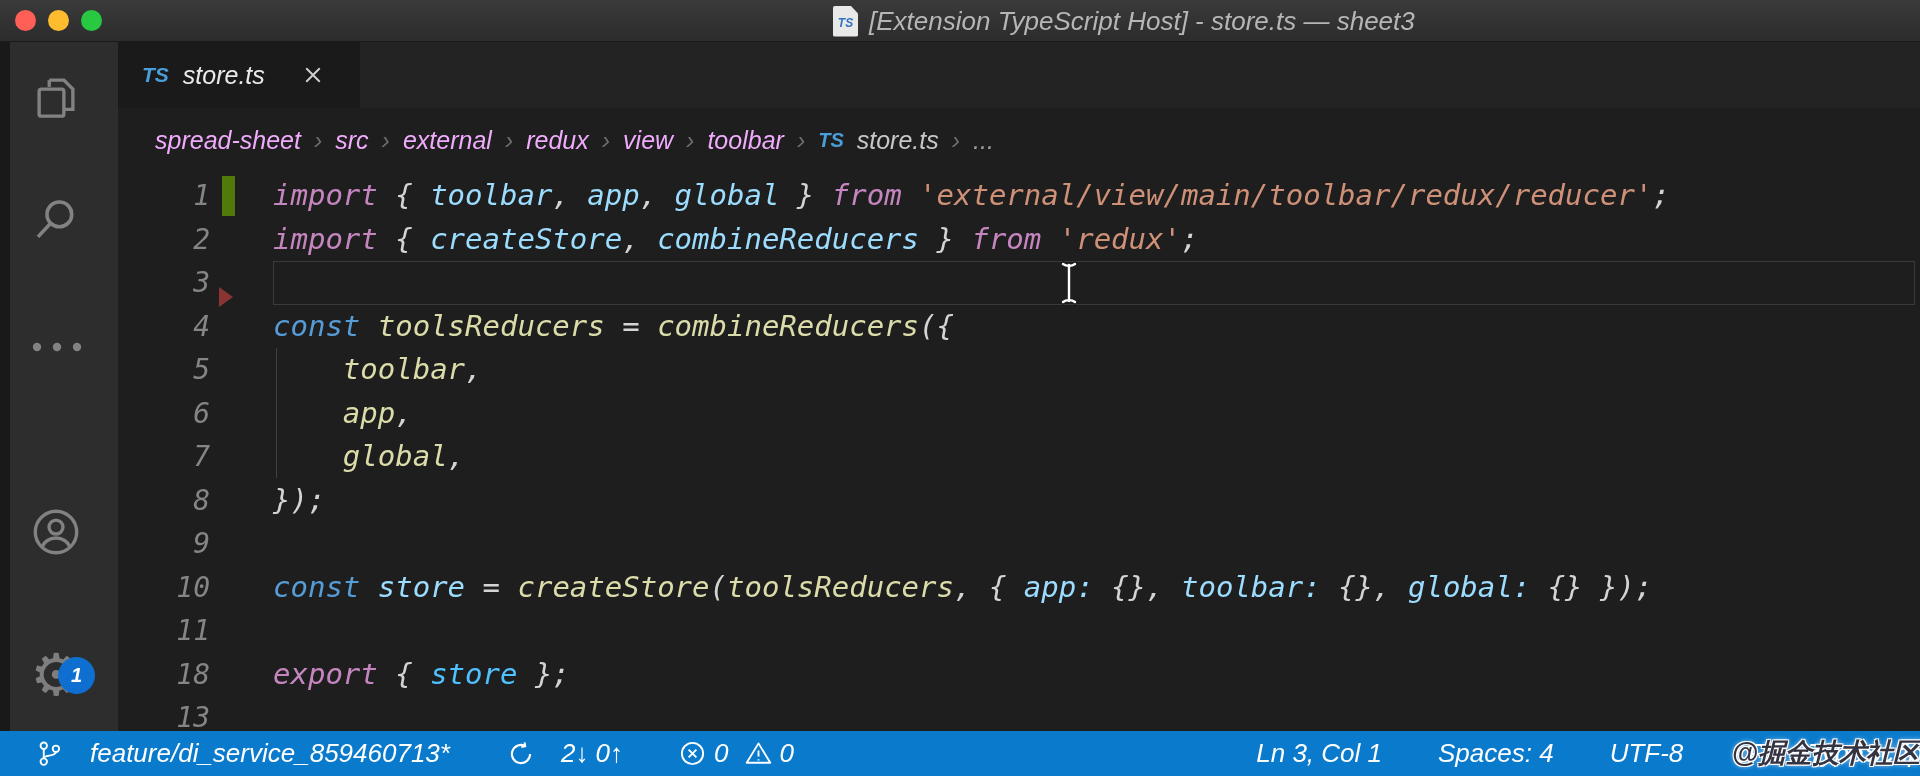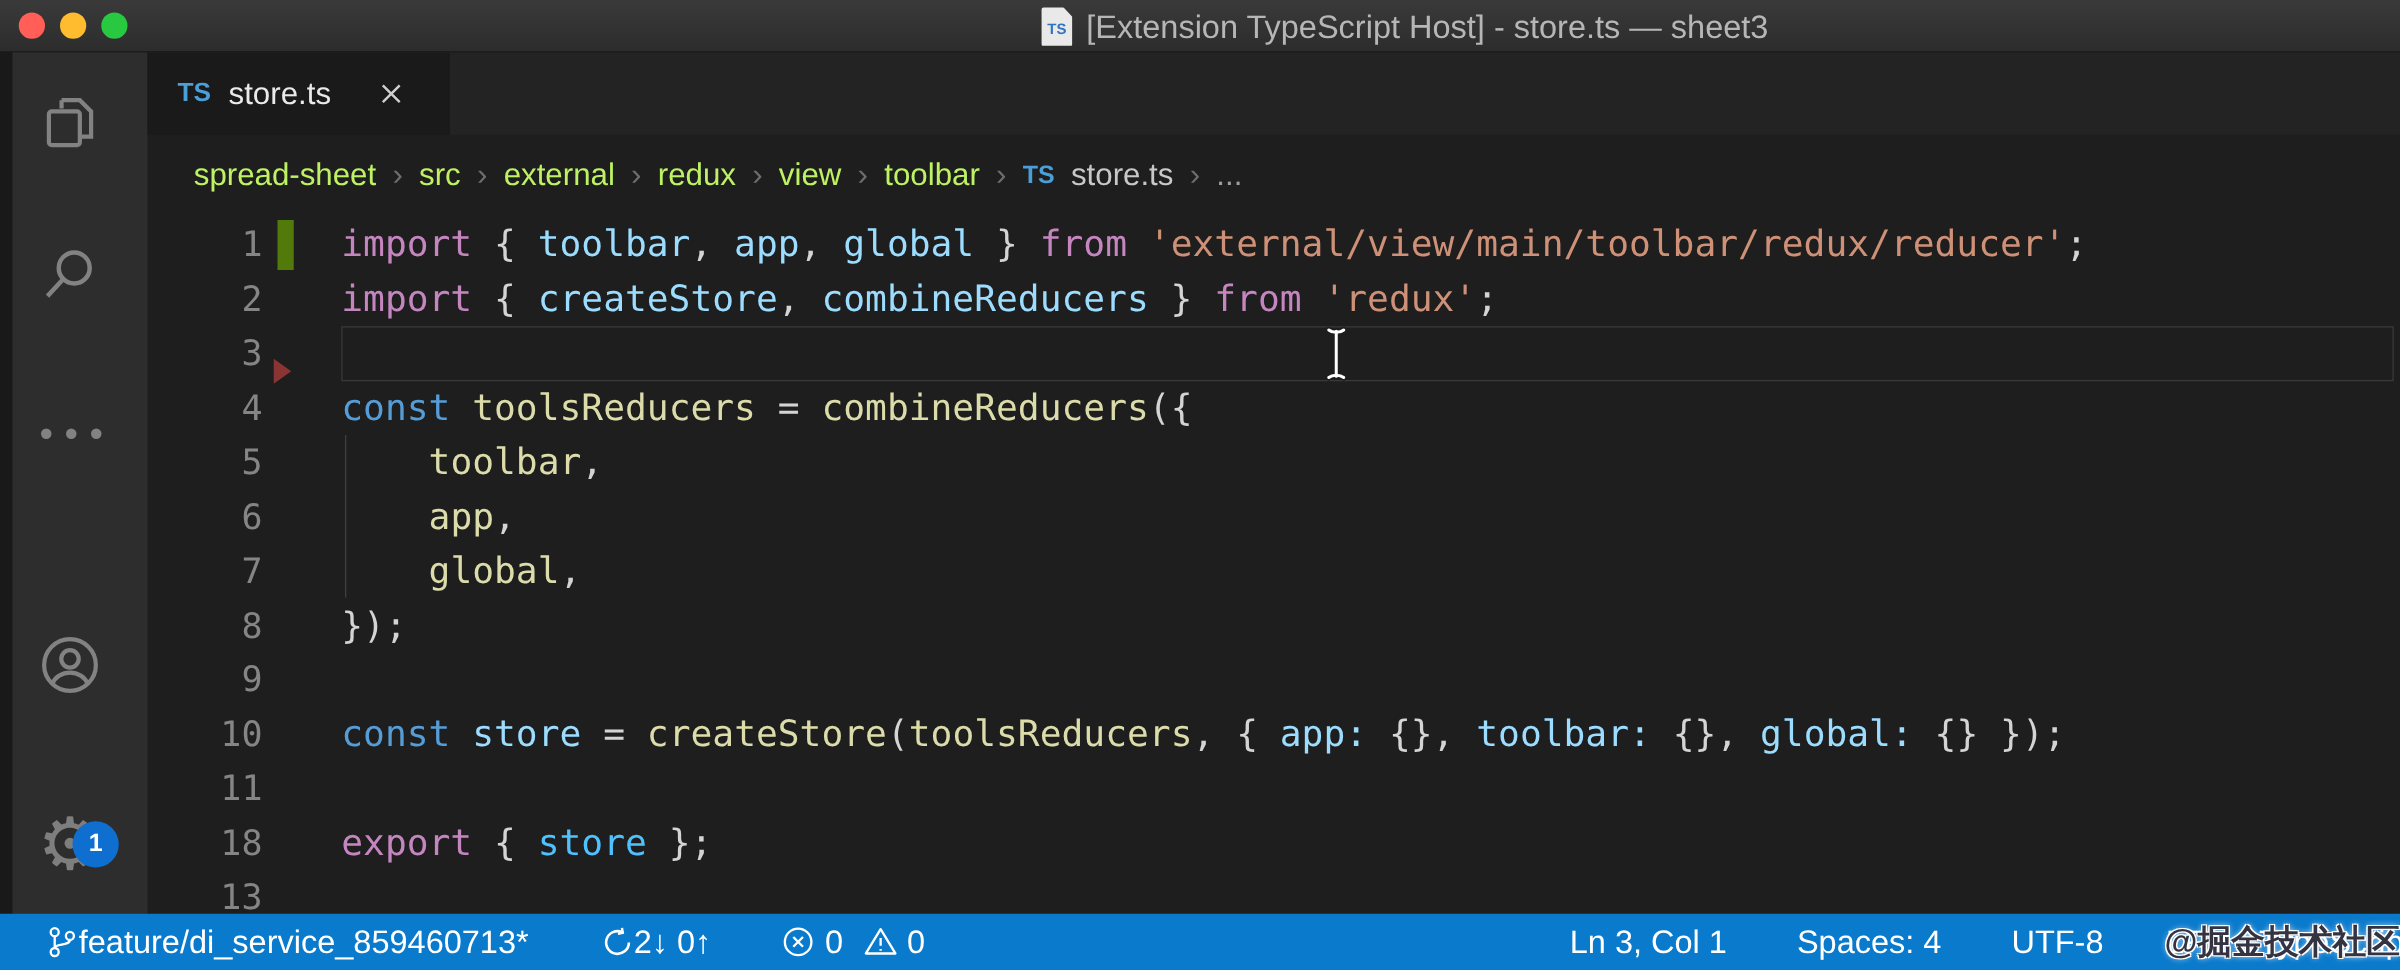--- a/index.html
+++ b/index.html
@@ -1,18 +1,18 @@
 <!DOCTYPE html>
 <html><head>
 <meta charset="utf-8">
 <style>
   * { margin:0; padding:0; box-sizing:border-box; }
   html,body { width:1920px; height:776px; overflow:hidden; background:#1e1e1e;
               font-family:"Liberation Sans","DejaVu Sans",sans-serif; }
-  .window { position:absolute; inset:0; }
+  .window { position:absolute; inset:0;font-style:italic; }
 
   
   .titlebar { position:absolute; left:0; top:0; width:1920px; height:42px;
               background:linear-gradient(#3a3a3b,#2c2c2d); border-bottom:1px solid #1b1b1b; }
   .tl { position:absolute; top:10px; width:21px; height:21px; border-radius:50%; }
   .tl.close { left:15px; } .tl.min { left:48px; } .tl.zoom { left:81px; }
   .title-group { position:absolute; left:833px; top:0; height:42px; display:flex;
                  align-items:center; gap:11px; }
   .ts-file-icon { width:25px; height:31px; background:#e9e9ea; color:#2f74c0;
                   clip-path:polygon(0 0,70% 0,100% 26%,100% 100%,0 100%);
@@ -40,21 +40,21 @@
   .tab { position:absolute; left:0; top:0; width:242px; height:66px; background:#1a1a1b;
          display:flex; align-items:center; padding-left:24px; }
   .tab-ts { color:#4a9fd8; font-weight:700; font-size:21px; }
   .tab-title { color:#eaeaea; font-size:25px; margin-left:14px; }
   .tab-close { margin-left:36px; display:flex; align-items:center; }
 
   
   .breadcrumbs { position:absolute; left:155px; top:108px; height:64px; display:flex;
                  align-items:center; gap:13px; font-size:25px; color:#9f9f9f; }
   #crumb-folders { display:contents; }
-  .crumb { color:#bef264; }
+  .crumb { color:#f0abfc; }
   .sep { color:#6e6e6e; font-size:25px; }
   .bc-ts { color:#4a9fd8; font-weight:700; font-size:20px; }
   .bc-file { color:#c8c8c8; }
   .bc-tail { color:#9f9f9f; }
 
   
   .editor { position:absolute; left:118px; top:172px; right:0; bottom:45px; }
   #gutter { position:absolute; left:0; top:2px; width:92px; text-align:right;
             font-family:"DejaVu Sans Mono",monospace; font-size:28px; line-height:43.5px;
             color:#858585; }
@@ -66,21 +66,21 @@
              border-left:14px solid #8b3434; }
   .current-line { position:absolute; left:155px; top:89px; width:1642px; height:44px;
                   border:1.5px solid #3a3a3c; }
   .indent-guide { position:absolute; left:158px; top:176px; width:1px; height:130px; background:#404040; }
   .ibeam { position:absolute; left:938px; top:88px; }
 
   
   .statusbar { position:absolute; left:0; bottom:0; width:1920px; height:45px; color:#fff;
                display:flex; align-items:center; padding-left:36px; font-size:26px;
                overflow:hidden; z-index:10; }
-  .sb-item { display:flex; align-items:center; gap:0; white-space:nowrap; }
+  .sb-item { display:flex; align-items:center; gap:27px; white-space:nowrap; }
   .sb-sync { margin-left:58px; }
   .sb-problems { margin-left:56px; gap:8px; }
   .sb-problems .gap { margin-left:8px; }
   .sb-search { margin-left:58px; }
   .sb-right { margin-left:auto; display:flex; align-items:center; }
   .sb-spaces { margin-left:56px; }
   .sb-enc { margin-left:56px; }
   .sb-eol { margin-left:50px; }
   .lang-wrap { margin-left:44px; margin-right:-10px; position:relative; }
   .watermark { position:absolute; right:10px; top:50%; transform:translateY(-52%);

